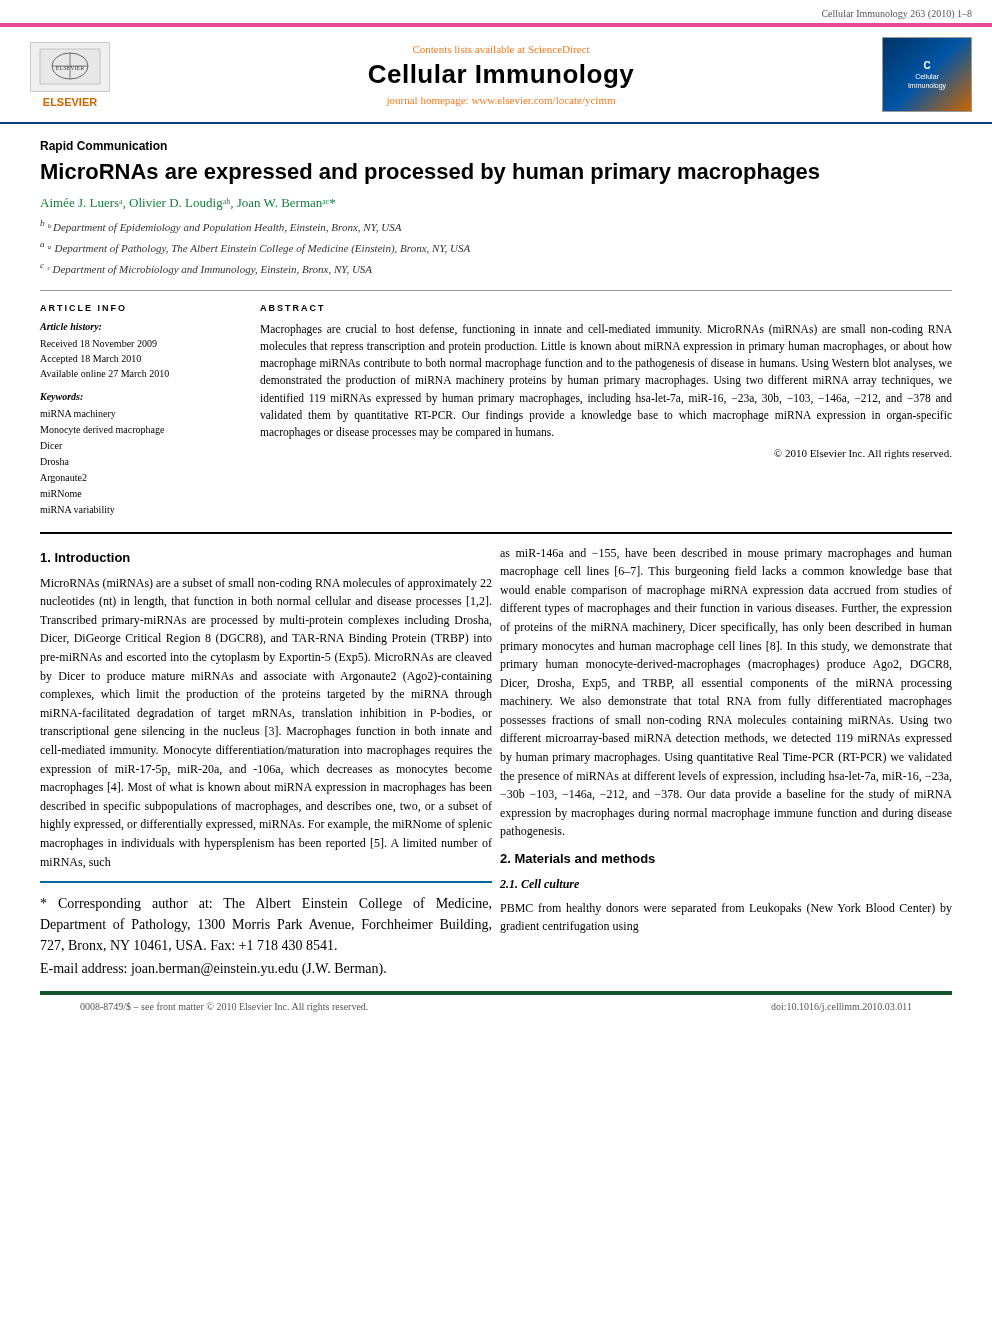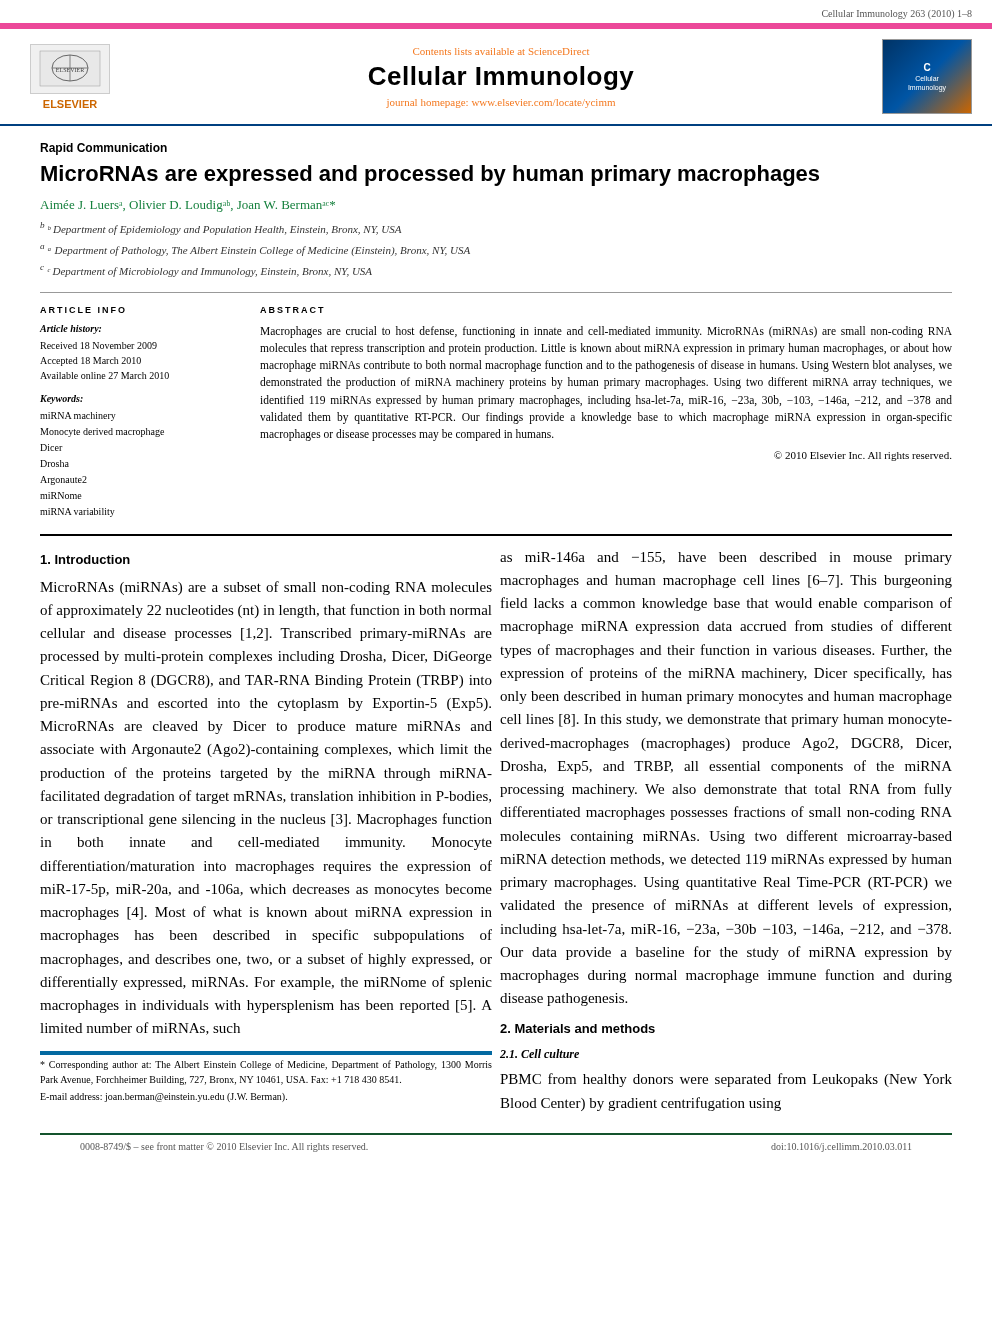--- a/index.html
+++ b/index.html
@@ -18,21 +18,21 @@
       background: #fff;
       padding: 0;
     }
 
     
     .journal-header {
       padding: 8px 20px 4px 20px;
       text-align: right;
       font-size: 10px;
       color: #555;
-      border-bottom: 6px solid #ec4899;
+      border-bottom: 4px solid #ec4899;
     }
 
     .header-banner {
       display: flex;
       align-items: center;
       justify-content: space-between;
       padding: 10px 20px;
       border-bottom: 2px solid #004080;
     }
 
@@ -242,43 +242,43 @@
     .section-title-small {
       font-size: 12px;
       font-style: italic;
       font-weight: bold;
       color: #000;
       margin-bottom: 5px;
       margin-top: 6px;
     }
 
     .body-paragraph {
-      font-size: 15px;
+      font-size: 12px;
       line-height: 1.55;
       color: #000;
       text-align: justify;
       margin-bottom: 8px;
       font-family: Liberation Serif, serif;
     }
 
     .footnote-area {
-      border-top: 4px solid #0369a1;
-      padding-top: 2px;
+      border-top: 2px solid #0369a1;
+      padding-top: 10px;
       margin-top: 10px;
-      font-size: 10px;
+      font-size: 14px;
       color: #000;
       line-height: 1.5;
     }
 
     .footnote-line {
       margin-bottom: 2px;
     }
 
     .bottom-bar {
-      border-top: 2px solid #14532d;
+      border-top: 4px solid #14532d;
       padding: 6px 40px;
       font-size: 10px;
       color: #555;
       display: flex;
       justify-content: space-between;
       margin-top: 10px;
     }
   </style>
 </head>
 <body>

